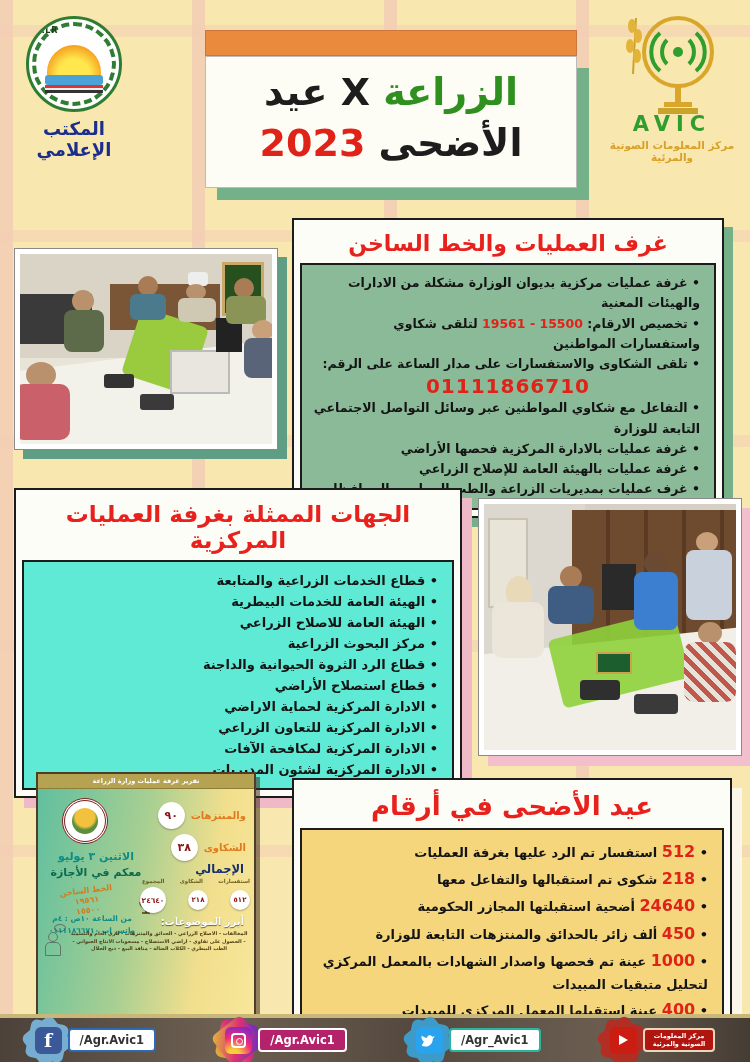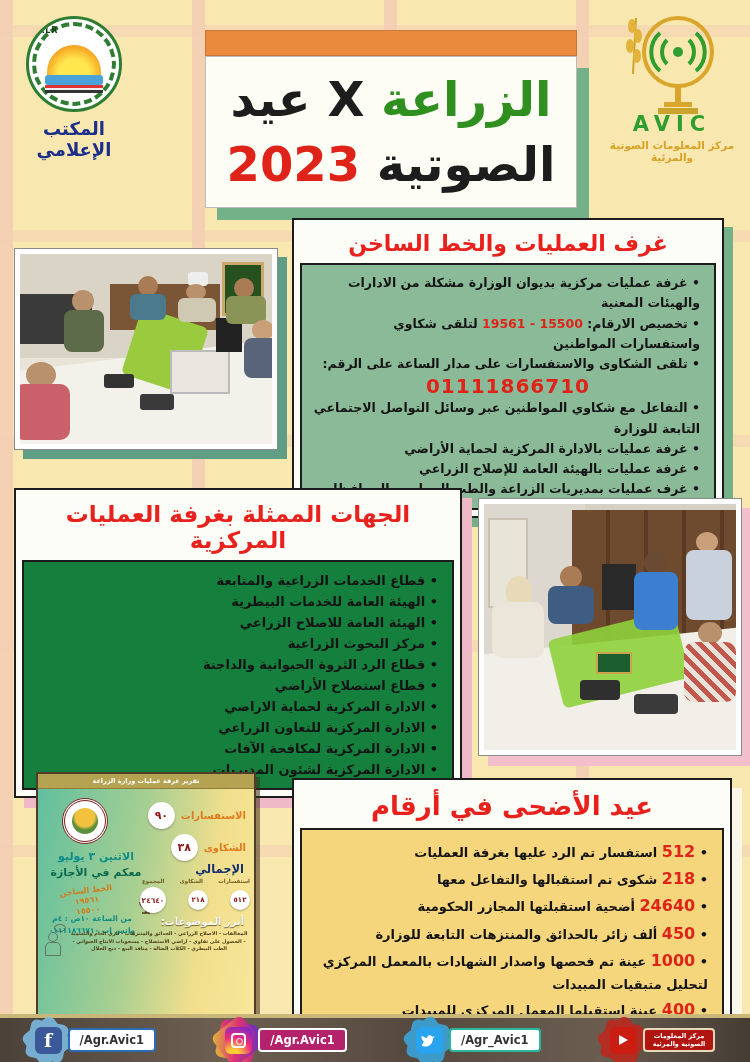--- a/index.html
+++ b/index.html
@@ -24,21 +24,21 @@
   .malr-flag{position:absolute; left:16px; top:66px; width:58px; height:8px;
     background:linear-gradient(#d33 33%, #eee 33% 66%, #333 66%);}
   .malr-txt{position:absolute; top:7px; width:100%; font-size:8px; font-weight:bold; color:#1a3c1a; letter-spacing:1px;}
   .media-office{left:4px; top:118px; width:140px; text-align:center;
     color:#1b2e8c; font-weight:bold; font-size:18px;}
 
   .title-card{left:205px; top:30px; width:372px;}
   .title-bar{height:26px; background:#e98a3c; border:1px solid #c9773a;}
   .title-box{background:#fdfdf6; border:1px solid #bbb; min-height:132px; padding:10px 6px;
     box-shadow:12px 12px 0 #74b189; text-align:center;}
-  .title-line{font-size:48px; font-weight:bold; line-height:1.35; color:#1d1d1d; white-space:nowrap;}
+  .title-line{font-size:38px; font-weight:bold; line-height:1.35; color:#1d1d1d; white-space:nowrap;}
   .t-green{color:#2f8f1f;} .t-red{color:#e02318;}
 
   .avic{left:598px; top:12px; width:148px; text-align:center;}
   .avic svg{display:block; margin:0 auto;}
   .avic-acronym{color:#2f9e2f; font-size:21px; font-weight:bold; letter-spacing:6px; margin-top:-4px;}
   .avic-sub{color:#d8a128; font-size:10.5px; font-weight:bold; margin-top:3px;}
 
   
   .card{background:#fdfdf8; border:2px solid #1c1c1c; padding:6px;}
   .card-title{color:#e8211d; font-weight:bold; text-align:center; padding:5px 2px 7px;}
@@ -58,21 +58,21 @@
   .photo-frame{background:#fff; padding:5px; border:1px solid #8a8a8a;}
   .photo1{left:14px; top:248px; width:264px; box-shadow:9px 9px 0 #5f9e85;}
   .photo2{left:478px; top:498px; width:264px; box-shadow:10px 10px 0 #f3bfcc;}
   .scene{position:relative; overflow:hidden; width:100%;}
   .scene1{height:190px; background:linear-gradient(#d9d4c6 0 55%, #e8e4d8 55%);}
   .scene2{height:246px; background:linear-gradient(90deg,#ddd8cf 0 40%, #d5cfc4 40%);}
 
   
   .card-entities{left:14px; top:488px; width:448px; box-shadow:10px 10px 0 #f0b9c8;}
   .card-entities .card-title{font-size:23px;}
-  .panel-pink{background:#15803d;padding-left:6px;}
+  .panel-pink{background:#5eead4;padding-left:6px;}
   .panel-pink .bullets{font-size:13px; line-height:1.62;}
 
   
   .card-numbers{left:292px; top:778px; width:440px; box-shadow:10px 10px 0 #fbf6ea;}
   .card-numbers .card-title{font-size:26px;}
   .panel-yellow{background:#f5d67c;}
   .panel-yellow .bullets{font-size:13px; line-height:1.7;text-align:right;}
   .num-big{color:#e02318; font-size:16px;}
 
   
@@ -147,21 +147,21 @@
   <div class="abs media-office rtl">المكتب الإعلامي</div>
 
   <div class="abs title-card">
     <div class="title-bar"></div>
     <div class="title-box rtl">
       <div class="title-line">
         <span class="t-green">الزراعة</span>
         <span>X عيد</span>
       </div>
       <div class="title-line">
-        <span>الصوتية</span>
+        <span>الأضحى</span>
         <span class="t-red">2023</span>
       </div>
     </div>
   </div>
 
   <div class="abs avic">
     <svg width="104" height="104" viewBox="0 0 104 104">
       <circle cx="58" cy="40" r="34" fill="none" stroke="#d9a62b" stroke-width="4"></circle>
       <rect x="55" y="74" width="6" height="16" fill="#d9a62b"></rect>
       <rect x="44" y="90" width="28" height="5" fill="#d9a62b"></rect>
@@ -212,21 +212,21 @@
     <div class="card-title rtl">غرف العمليات والخط الساخن</div>
     <div class="panel panel-green">
       <ul class="bullets">
         <li><span>غرفة عمليات مركزية بديوان الوزارة مشكلة من الادارات والهيئات المعنية</span></li>
         <li><span>تخصيص الارقام: </span><span class="red-num">15500 - 19561</span><span> لتلقى شكاوي واستفسارات المواطنين</span></li>
         <li><span>تلقى الشكاوى والاستفسارات على مدار الساعة على الرقم:</span></li>
       </ul>
       <div class="phone-line">01111866710</div>
       <ul class="bullets">
         <li><span>التفاعل مع شكاوي المواطنين عبر وسائل التواصل الاجتماعي التابعة للوزارة</span></li>
-        <li><span>غرفة عمليات بالادارة المركزية لحماية الأراضي</span></li>
+        <li><span>غرفة عمليات بالادارة المركزية فحصها الأراضي</span></li>
         <li><span>غرفة عمليات بالهيئة العامة للإصلاح الزراعي</span></li>
         <li><span>غرف عمليات بمديريات الزراعة والطب البيطري بالمحافظات</span></li>
       </ul>
     </div>
   </div>
 
   <div class="abs card card-entities">
     <div class="card-title rtl">الجهات الممثلة بغرفة العمليات المركزية</div>
     <div class="panel panel-pink">
       <ul class="bullets">
@@ -280,21 +280,21 @@
     <svg class="mic" width="16" height="24" viewBox="0 0 16 24">
       <rect x="5" y="1" width="6" height="11" rx="3" fill="none" stroke="#4a3d14" stroke-width="1.5"></rect>
       <path d="M2 10 a6 6 0 0 0 12 0" fill="none" stroke="#4a3d14" stroke-width="1.5"></path>
       <line x1="8" y1="16" x2="8" y2="21" stroke="#4a3d14" stroke-width="1.5"></line>
       <line x1="4" y1="21" x2="12" y2="21" stroke="#4a3d14" stroke-width="1.5"></line>
     </svg>
     <div class="report-hours rtl">من الساعة ١٠ص : ٤م</div>
     <div class="report-wa rtl">واتس اب ٠١١١١٨٦٦٧١٠</div>
 
     <div class="stat-row" style="right:8px; top:28px;">
-      <span class="stat-label">الاستفسارات</span>
+      <span class="stat-label">والمنتزهات</span>
       <span class="stat-circle c-big">٩٠</span>
     </div>
     <div class="stat-row" style="right:8px; top:60px;">
       <span class="stat-label">الشكاوى</span>
       <span class="stat-circle c-big">٣٨</span>
     </div>
     <div class="total-label">الإجمالي</div>
     <div class="mini-labels">
       <span>استفسارات</span>
       <span>الشكاوى</span>

